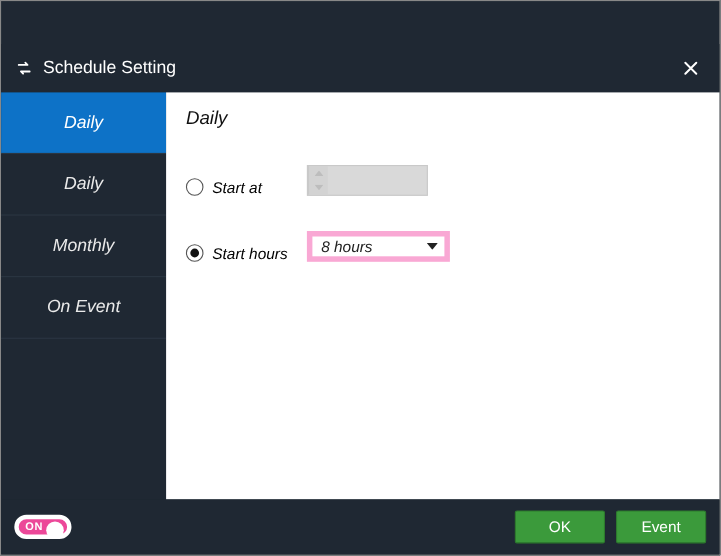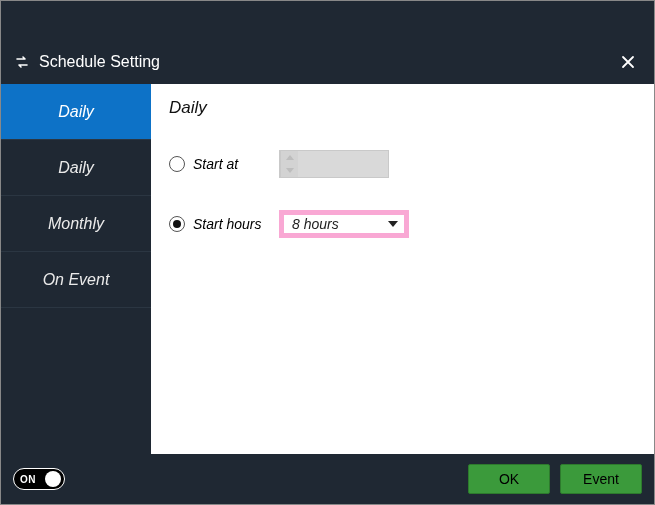--- a/index.html
+++ b/index.html
@@ -74,21 +74,21 @@
       font-size: 14px;
     }
     .content h2 {
       font-size: 17px;
       font-weight: 400;
       margin-bottom: 22px;
       color: #111;
     }
     .row {
       display: flex;
-      align-items: center;
+      align-items: flex-end;
       margin-bottom: 18px;
       gap: 8px;
       margin-top: 32px;
     }
     .radio {
       width: 16px; height: 16px;
       border-radius: 50%;
       border: 1.5px solid #555;
       display: inline-flex; align-items: center; justify-content: center;
       cursor: pointer;
@@ -149,22 +149,22 @@
     .footer {
       height: 50px;
       background: #1f2833;
       display: flex;
       align-items: center;
       padding: 0 12px;
       gap: 10px;
     }
     .toggle {
       width: 52px; height: 22px;
-      background: #000000;
-      border: 1px solid #ffffff;
+      background: #ec4899;
+      border: 4px solid #ffffff;
       border-radius: 11px;
       position: relative;
       cursor: pointer;
       display: flex; align-items: center;
     }
     .toggle .knob {
       position: absolute;
       width: 16px; height: 16px; border-radius: 50%;
       background: #fff;
       right: 3px; top: 2px;
@@ -175,21 +175,21 @@
       font-weight: 600;
       margin-left: 6px;
       letter-spacing: 0.5px;
     }
     .footer-spacer { flex: 1; }
     .btn {
       height: 30px;
       min-width: 82px;
       border: 1px solid #2d7a2d;
       background: #3b9a3b;
-      color: #000000;
+      color: #ffffff;
       font-size: 14px;
       display: inline-flex; align-items: center; justify-content: center;
       cursor: pointer;
       border-radius: 2px;
     }
   </style>
 </head>
 <body>
 
 <div class="dialog">

